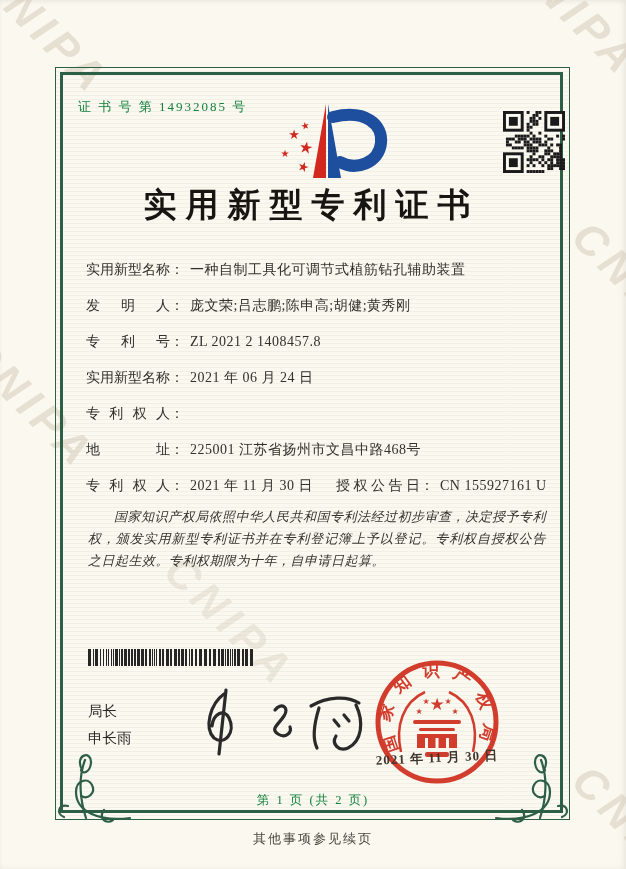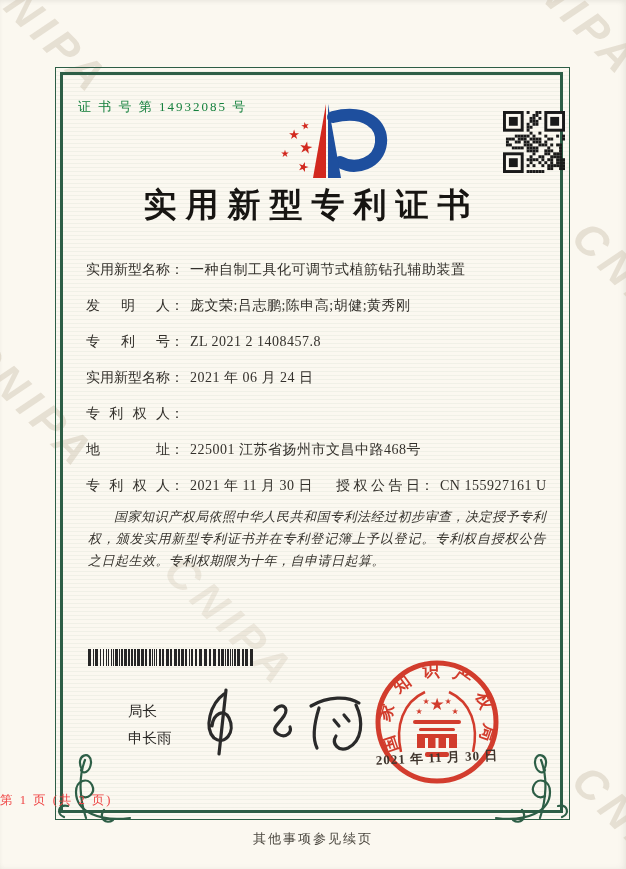--- a/index.html
+++ b/index.html
@@ -21,28 +21,28 @@
   .frow{position:relative;height:36px;display:flex;align-items:center;}
   .flabel{display:inline-block;width:84px;text-align:justify;text-align-last:justify;letter-spacing:0;}
   .fcolon{margin:0 2px 0 0;}
   .fvalue{margin-left:4px;letter-spacing:.5px;}
   .fpair2{position:absolute;left:250px;top:0;height:36px;display:flex;align-items:center;}
   .body-text{position:absolute;left:88px;top:506px;width:458px;z-index:5;font-size:13px;line-height:22px;
          color:#35322c;text-align:justify;font-style:italic;}
   .body-text p{margin:0;text-indent:2em;letter-spacing:.5px;}
   .barcode{position:absolute;left:88px;top:649px;z-index:5;}
   .sig-block{position:absolute;left:88px;top:698px;z-index:5;font-family:"Liberation Sans",sans-serif;
-         font-size:14.5px;color:#2c2a27;line-height:27px;margin-left:40px;}
+         font-size:14.5px;color:#2c2a27;line-height:27px;}
   .sig-script{position:absolute;left:178px;top:684px;z-index:6;}
   .seal{position:absolute;left:369px;top:654px;z-index:6;}
   .seal-date{position:absolute;left:372px;top:749px;width:130px;text-align:center;z-index:7;
          font-size:13px;color:#3f352d;letter-spacing:1px;transform:rotate(-2.5deg);font-weight:bold;}
   .corner-orn{position:absolute;z-index:3;}
-  .page-info{position:absolute;left:0;right:0;top:792px;text-align:left;font-size:12.5px;
-         letter-spacing:2px;color:#ef4444;z-index:5;}
+  .page-info{position:absolute;left:0;right:0;top:792px;text-align:center;font-size:12.5px;
+         letter-spacing:2px;color:#15803d;z-index:5;}
   .note{position:absolute;left:0;right:0;top:830px;text-align:center;font-size:13px;
          letter-spacing:2px;color:#4a463e;z-index:5;}
 </style>
 </head>
 <body>
 
 <div class="page">
 
   <div class="wm" style="left:-38px;top:4px;">CNIPA</div>
   <div class="wm" style="left:492px;top:-14px;">CNIPA</div>

